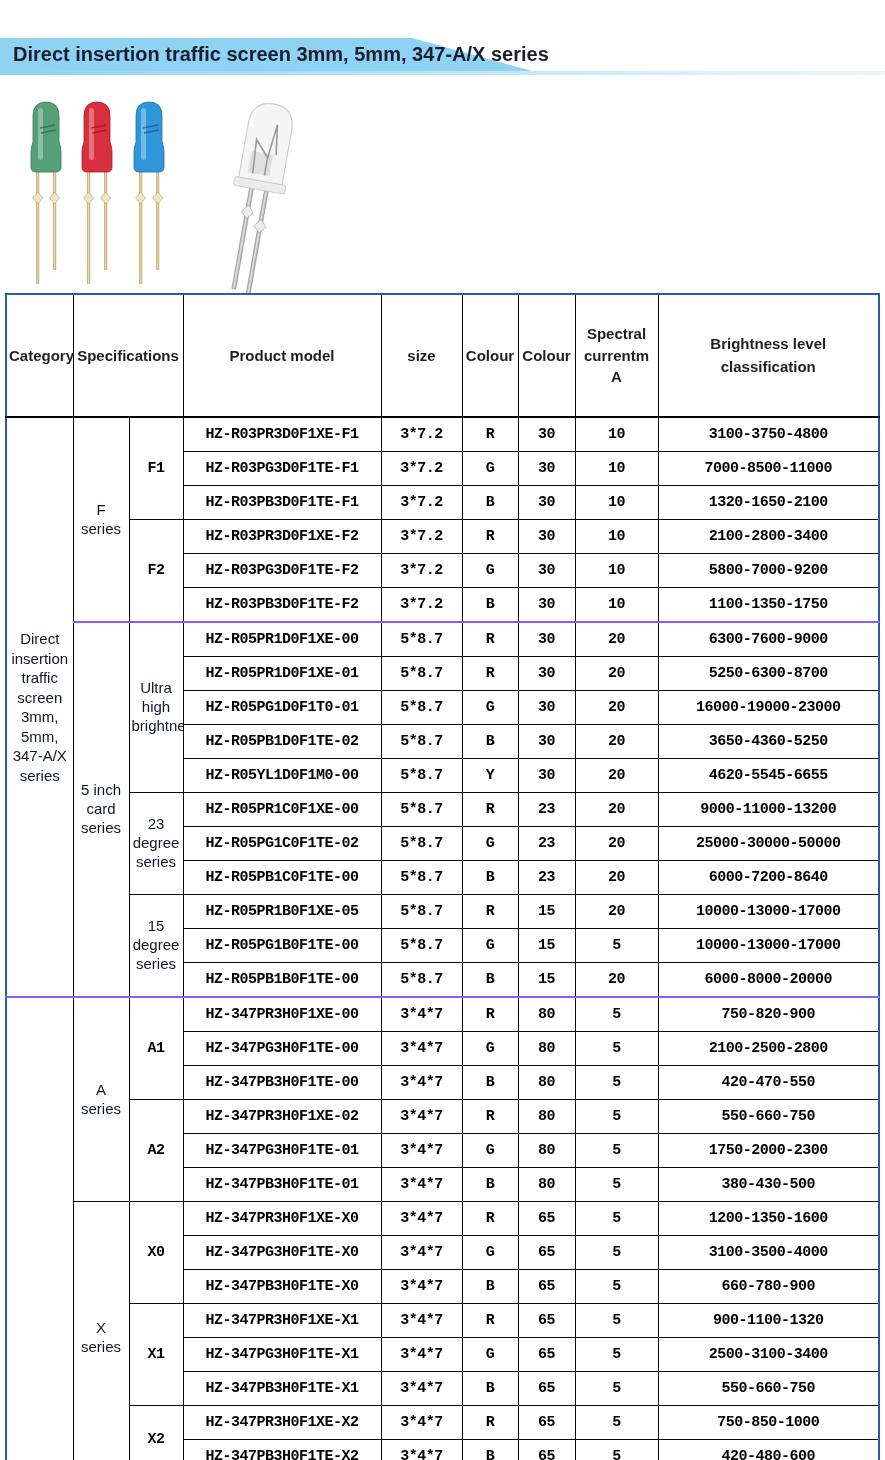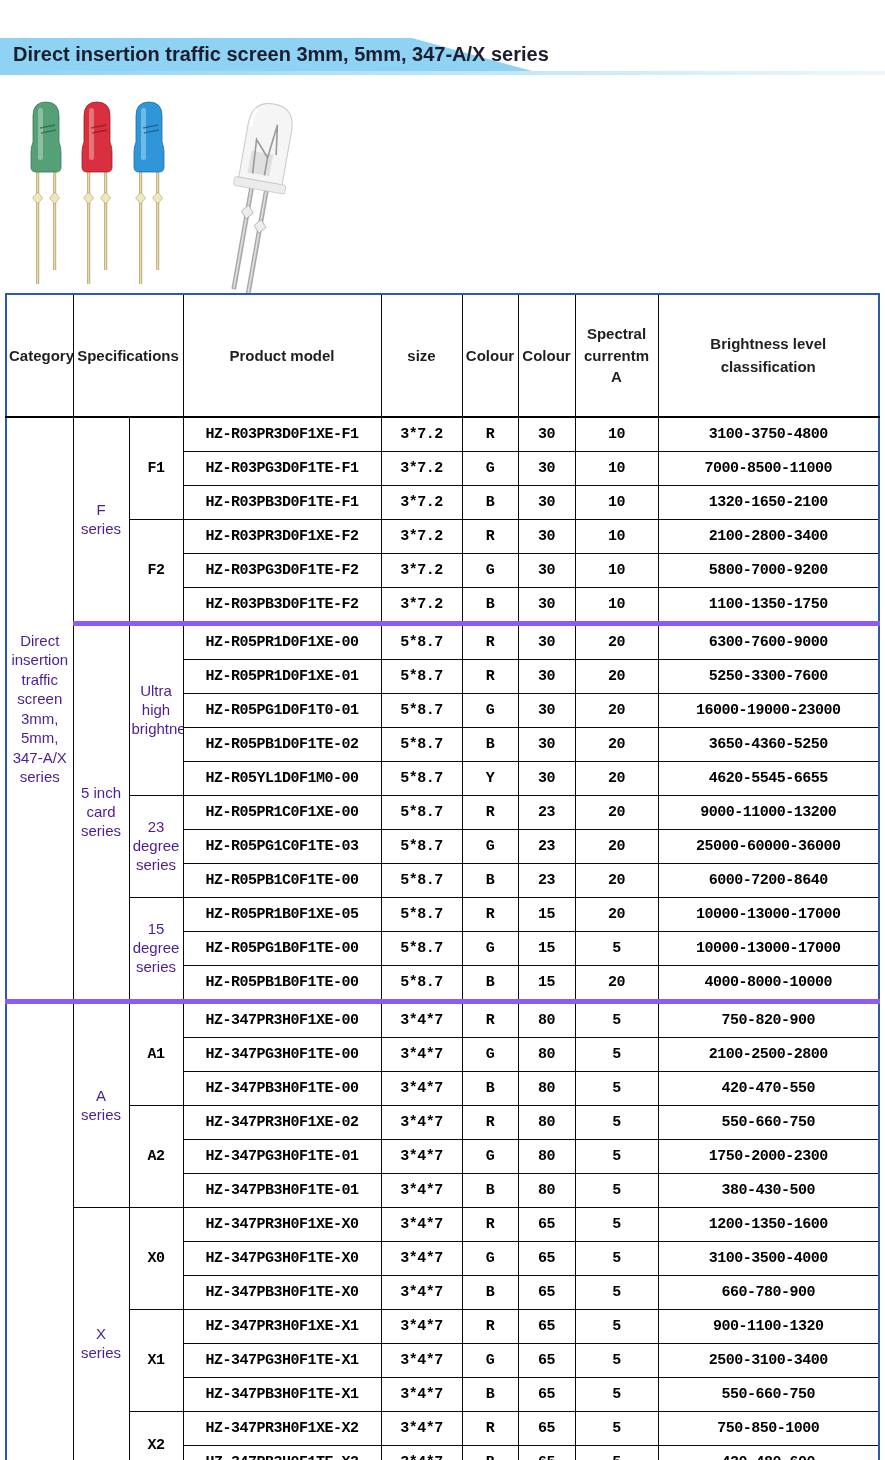--- a/index.html
+++ b/index.html
@@ -24,24 +24,24 @@
   table.spec thead th{height:121px;font-size:15px;font-weight:bold;color:#1f1f1f;
     border-bottom:2px solid #000;background:#fff;}
   th.light{font-weight:normal;color:#3d3d3d;}
   th.th-spec{border-right:2px solid #2aa487;margin-left:48px;}
   th.th-spectral span{display:inline-block;max-width:66px;word-break:break-all;line-height:1.45;}
   th.th-bright span{display:inline-block;max-width:150px;line-height:1.5;}
 
   table.spec tbody td{height:33px;font-size:15px;}
   td.mono{font-family:"Liberation Mono","DejaVu Sans Mono",monospace;
     font-weight:bold;color:#000;font-size:15px;letter-spacing:-0.5px;}
-  td.sans{font-family:"Liberation Sans",sans-serif;color:#4c1d95;line-height:1.25;}
+  td.sans{font-family:"Liberation Sans",sans-serif;color:#0f172a;line-height:1.25;}
   td.category-cell{border-right:2px solid #000;line-height:1.3;}
   td.spec2{border-right:2px solid #2aa487;}
-  tr.thick-top > td{border-top:5px solid #8b5cf6;}
+  tr.thick-top > td{border-top:2px solid #8b5cf6;}
 </style>
 </head>
 <body>
 
 <div class="banner" style="background: rgb(142, 211, 243);"></div>
 <div class="banner-underline" style="background: linear-gradient(to right, rgb(142, 211, 243) 0%, rgb(234, 247, 253) 100%);"></div>
 <div class="banner-title" style="color: rgb(29, 29, 48);">Direct insertion traffic screen 3mm, 5mm, 347-A/X series</div>
 
 <svg class="hero" viewBox="0 0 340 200">
   <defs>
@@ -187,21 +187,21 @@
           <td class="mono">30</td>
           <td class="mono">20</td>
           <td class="mono">6300-7600-9000</td>
         </tr>
         <tr>
           <td class="mono">HZ-R05PR1D0F1XE-01</td>
           <td class="mono">5*8.7</td>
           <td class="mono">R</td>
           <td class="mono">30</td>
           <td class="mono">20</td>
-          <td class="mono">5250-3300-7600</td>
+          <td class="mono">5250-6300-8700</td>
         </tr>
         <tr>
           <td class="mono">HZ-R05PG1D0F1T0-01</td>
           <td class="mono">5*8.7</td>
           <td class="mono">G</td>
           <td class="mono">30</td>
           <td class="mono">20</td>
           <td class="mono">16000-19000-23000</td>
         </tr>
         <tr>
@@ -223,26 +223,26 @@
         <tr>
           <td rowspan="3" class="sans spec2">23 degree series</td>
           <td class="mono">HZ-R05PR1C0F1XE-00</td>
           <td class="mono">5*8.7</td>
           <td class="mono">R</td>
           <td class="mono">23</td>
           <td class="mono">20</td>
           <td class="mono">9000-11000-13200</td>
         </tr>
         <tr>
-          <td class="mono">HZ-R05PG1C0F1TE-03</td>
+          <td class="mono">HZ-R05PG1C0F1TE-02</td>
           <td class="mono">5*8.7</td>
           <td class="mono">G</td>
           <td class="mono">23</td>
           <td class="mono">20</td>
-          <td class="mono">25000-60000-36000</td>
+          <td class="mono">25000-30000-50000</td>
         </tr>
         <tr>
           <td class="mono">HZ-R05PB1C0F1TE-00</td>
           <td class="mono">5*8.7</td>
           <td class="mono">B</td>
           <td class="mono">23</td>
           <td class="mono">20</td>
           <td class="mono">6000-7200-8640</td>
         </tr>
         <tr>
@@ -261,21 +261,21 @@
           <td class="mono">15</td>
           <td class="mono">5</td>
           <td class="mono">10000-13000-17000</td>
         </tr>
         <tr>
           <td class="mono">HZ-R05PB1B0F1TE-00</td>
           <td class="mono">5*8.7</td>
           <td class="mono">B</td>
           <td class="mono">15</td>
           <td class="mono">20</td>
-          <td class="mono">4000-8000-10000</td>
+          <td class="mono">6000-8000-20000</td>
         </tr>
         <tr class="thick-top">
           <td rowspan="14" class="sans category-cell"></td>
           <td rowspan="6" class="sans series-cell">A series</td>
           <td rowspan="3" class="mono spec2">A1</td>
           <td class="mono">HZ-347PR3H0F1XE-00</td>
           <td class="mono">3*4*7</td>
           <td class="mono">R</td>
           <td class="mono">80</td>
           <td class="mono">5</td>

